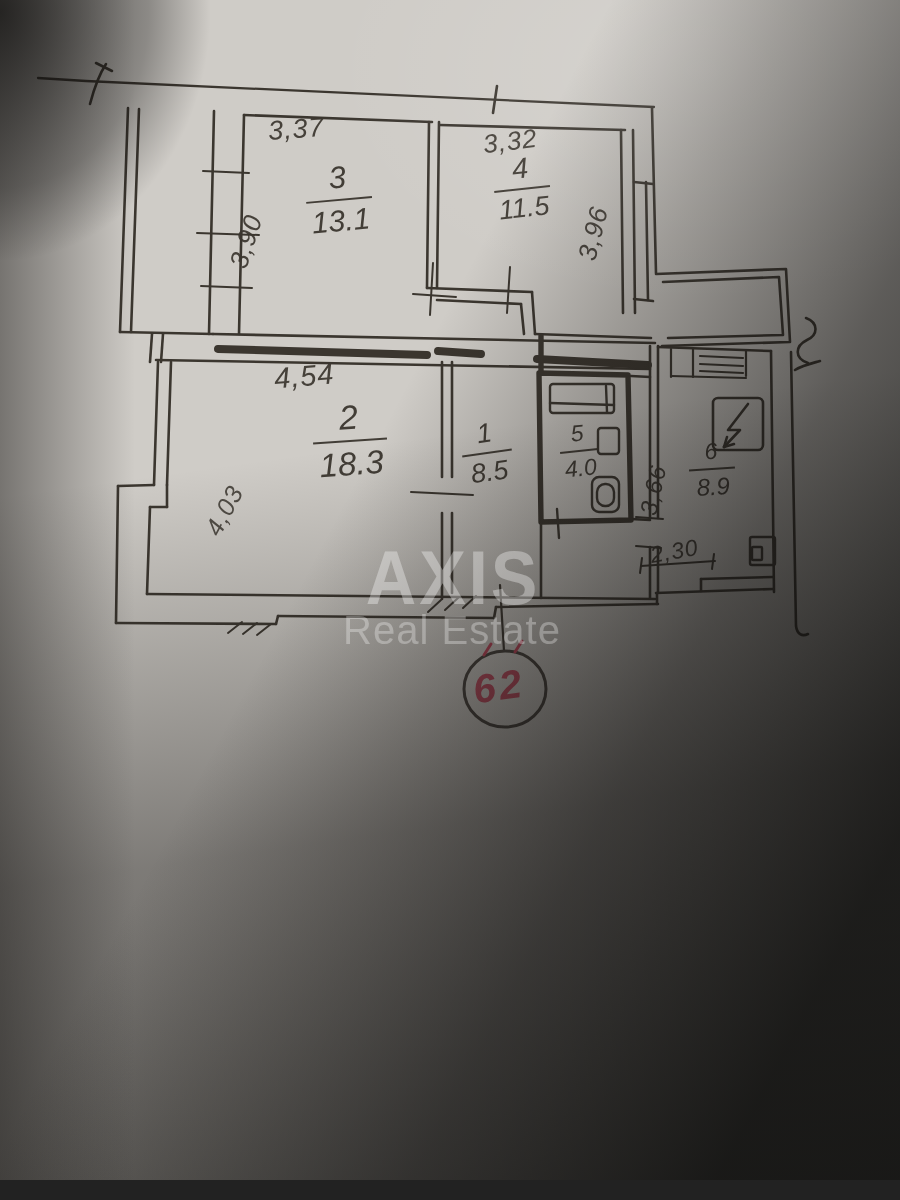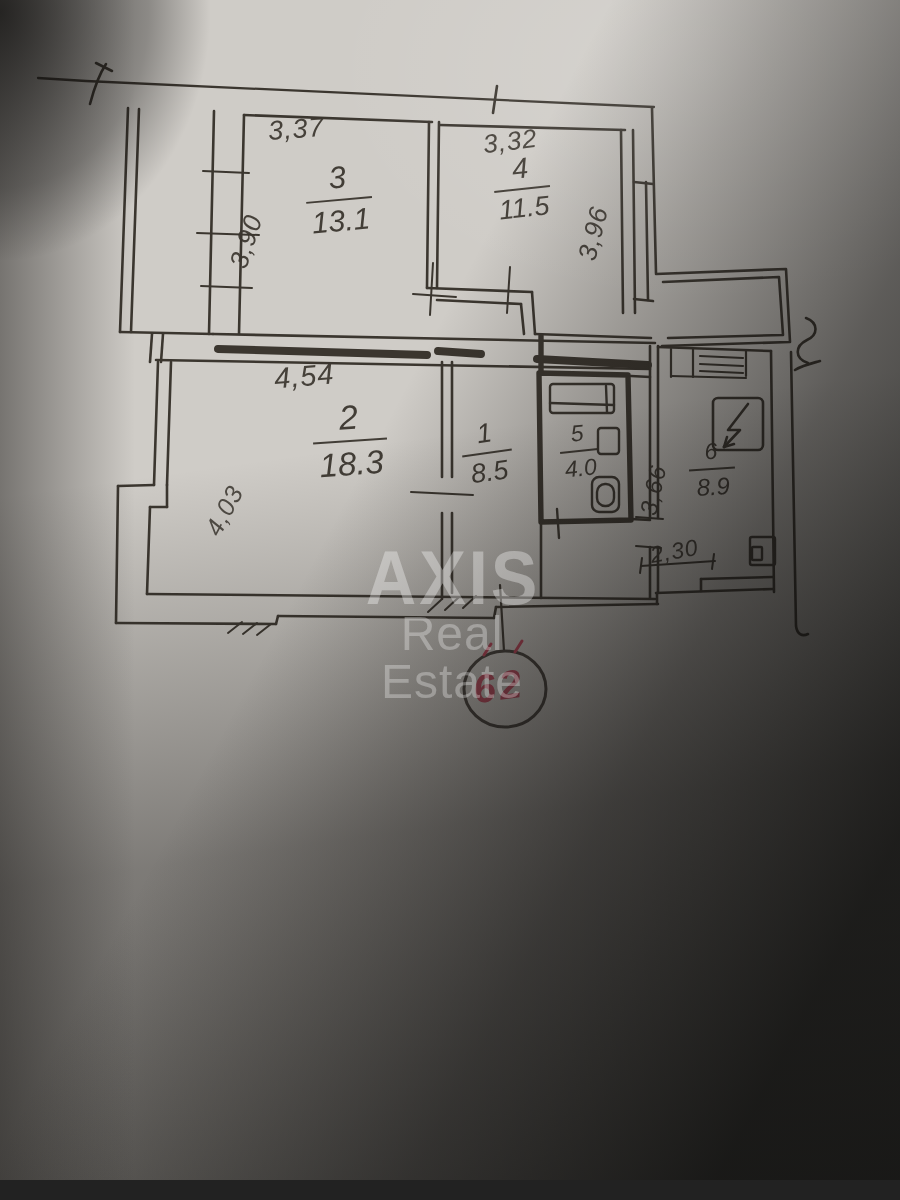--- a/index.html
+++ b/index.html
@@ -59,21 +59,21 @@
   }
   
   .watermark{z-index:60;pointer-events:none;}
   .wm-brand{
     position:absolute;left:343px;top:540px;width:220px;text-align:center;
     font-size:76px;line-height:1;font-weight:800;letter-spacing:3px;
     transform:scaleX(.92);color:rgba(255,255,255,.34);
   }
   .wm-sub{
     position:absolute;left:330px;top:610px;width:244px;text-align:center;
-    font-size:48px;line-height:1;font-weight:300;letter-spacing:1px;
+    font-size:40px;line-height:1;font-weight:300;letter-spacing:1px;
     color:rgba(255,255,255,.30);
   }
 </style>
 </head>
 <body>
 
 <div class="canvas">
 
   <svg class="plan-svg" width="900" height="1200" viewBox="0 0 900 1200" fill="none" stroke="#3b362f" stroke-width="2.6" stroke-linecap="round" stroke-linejoin="round">
 

